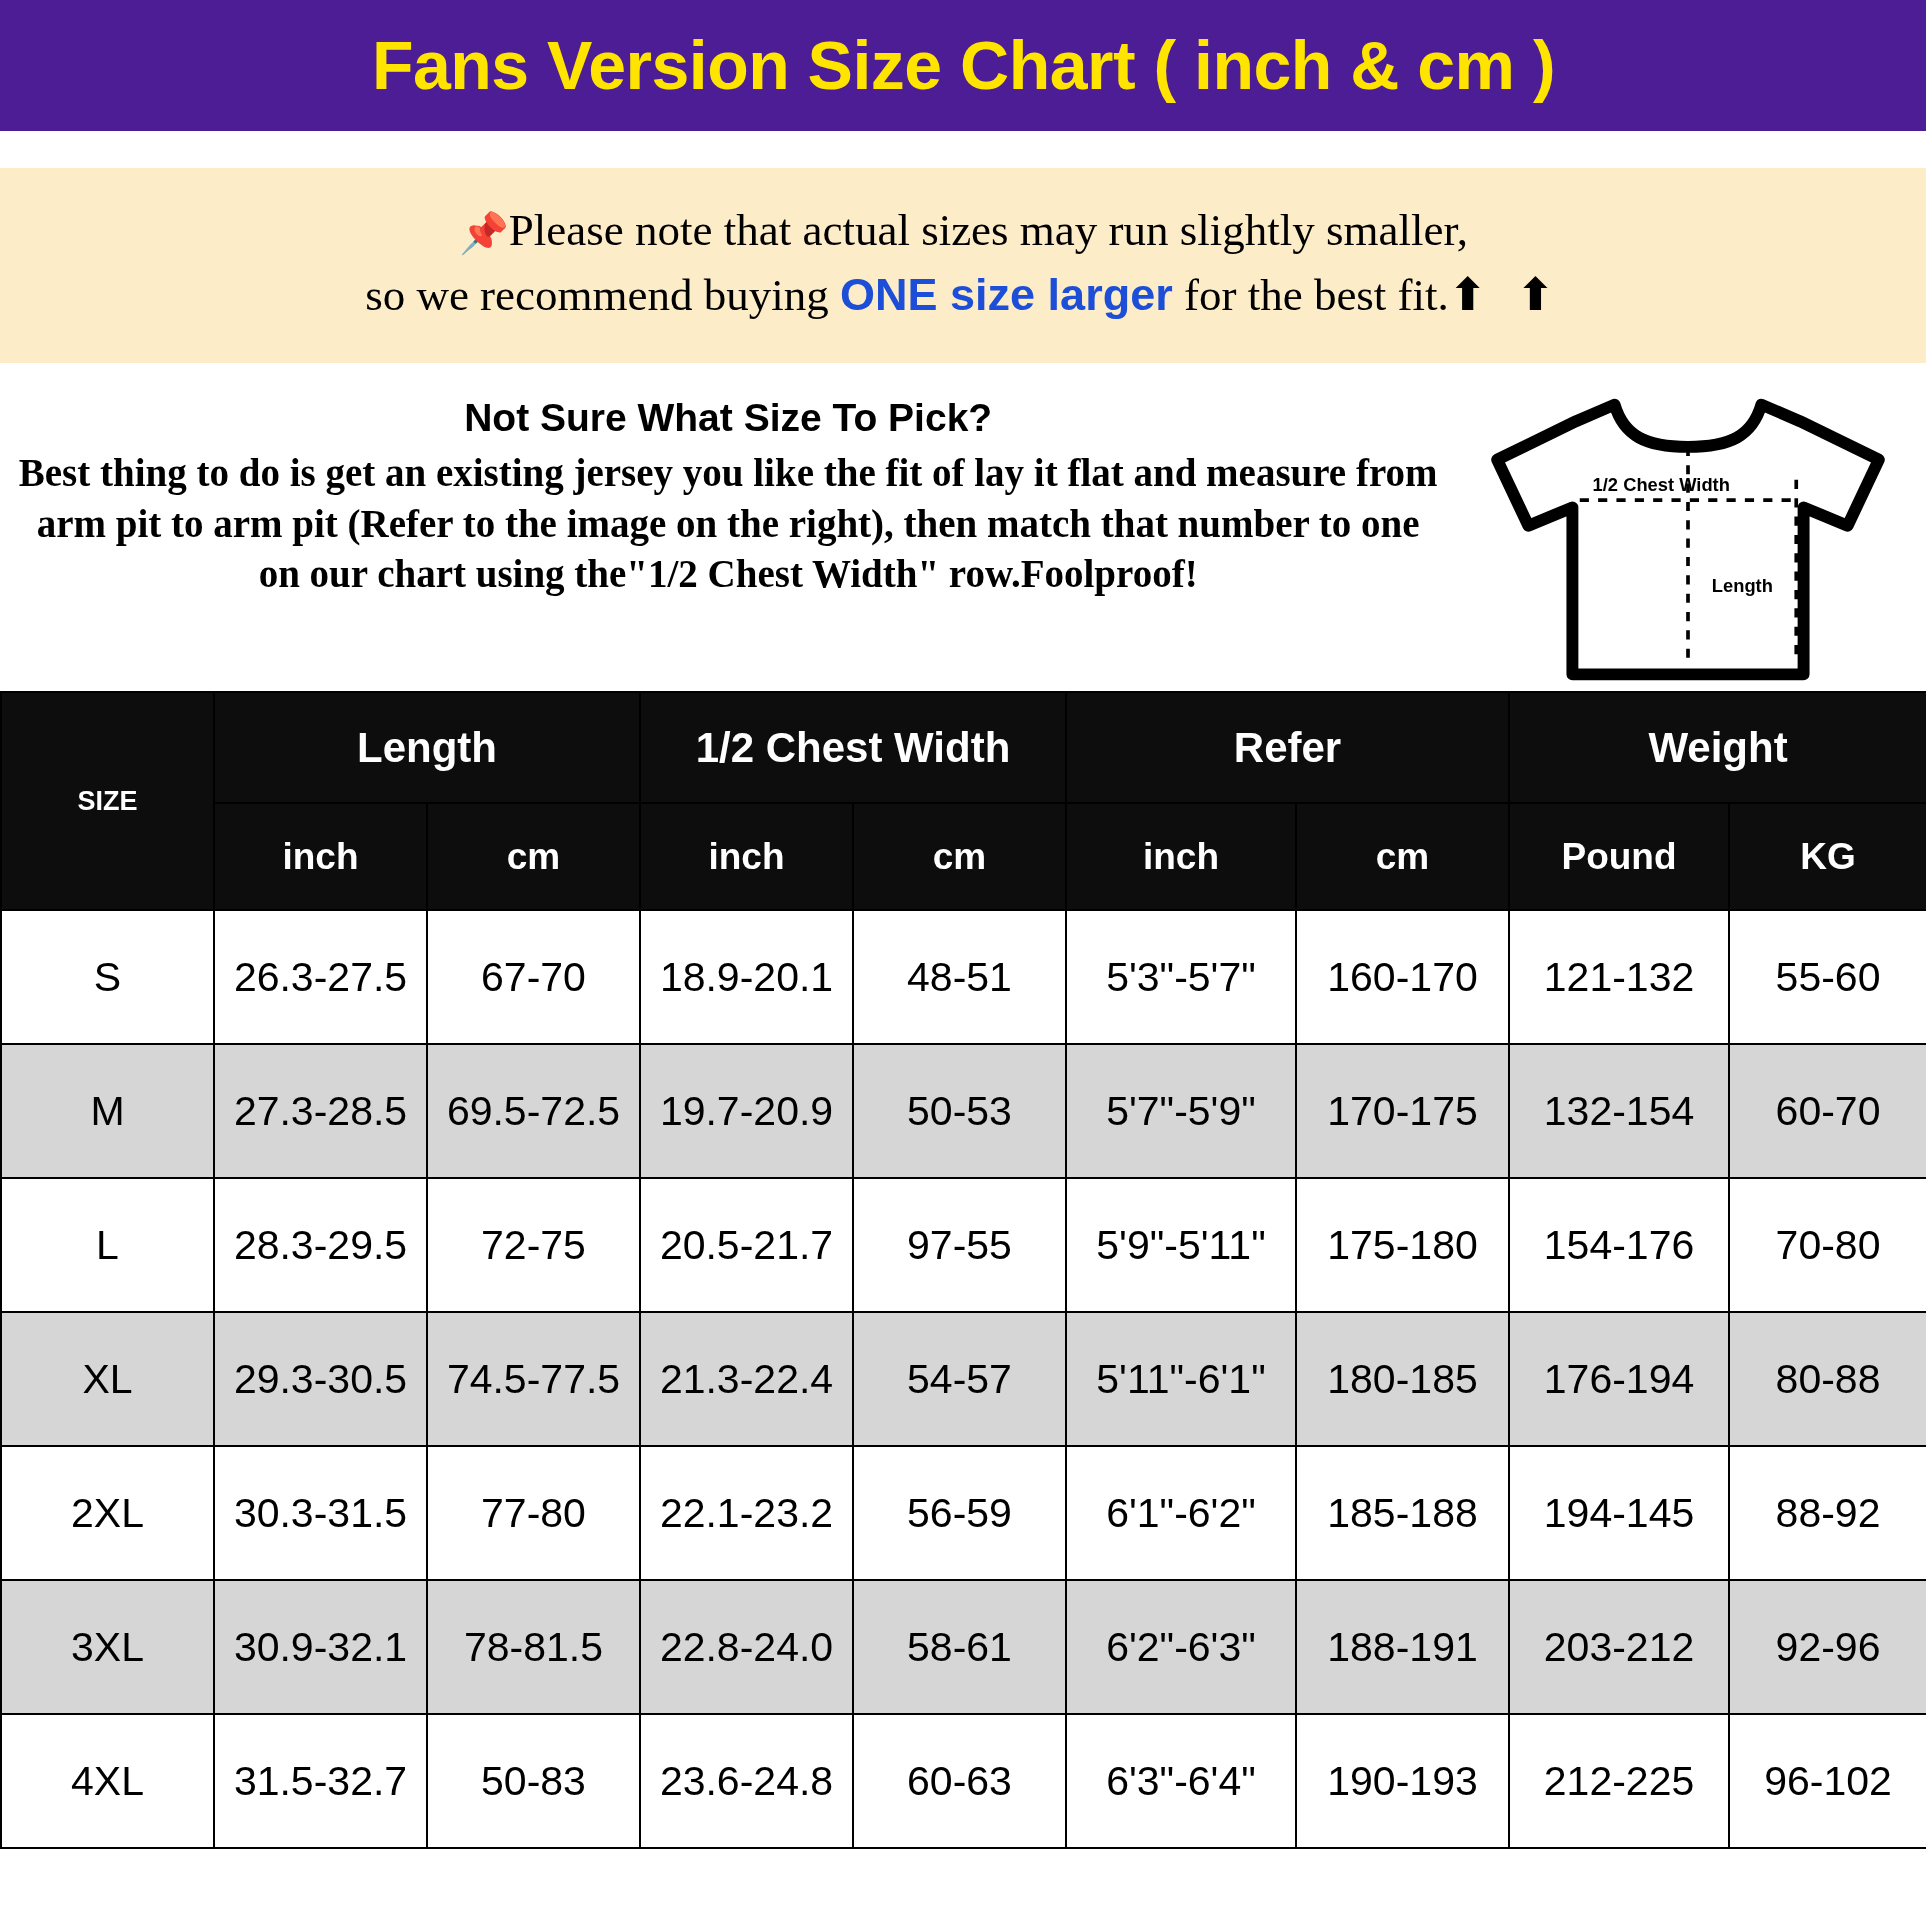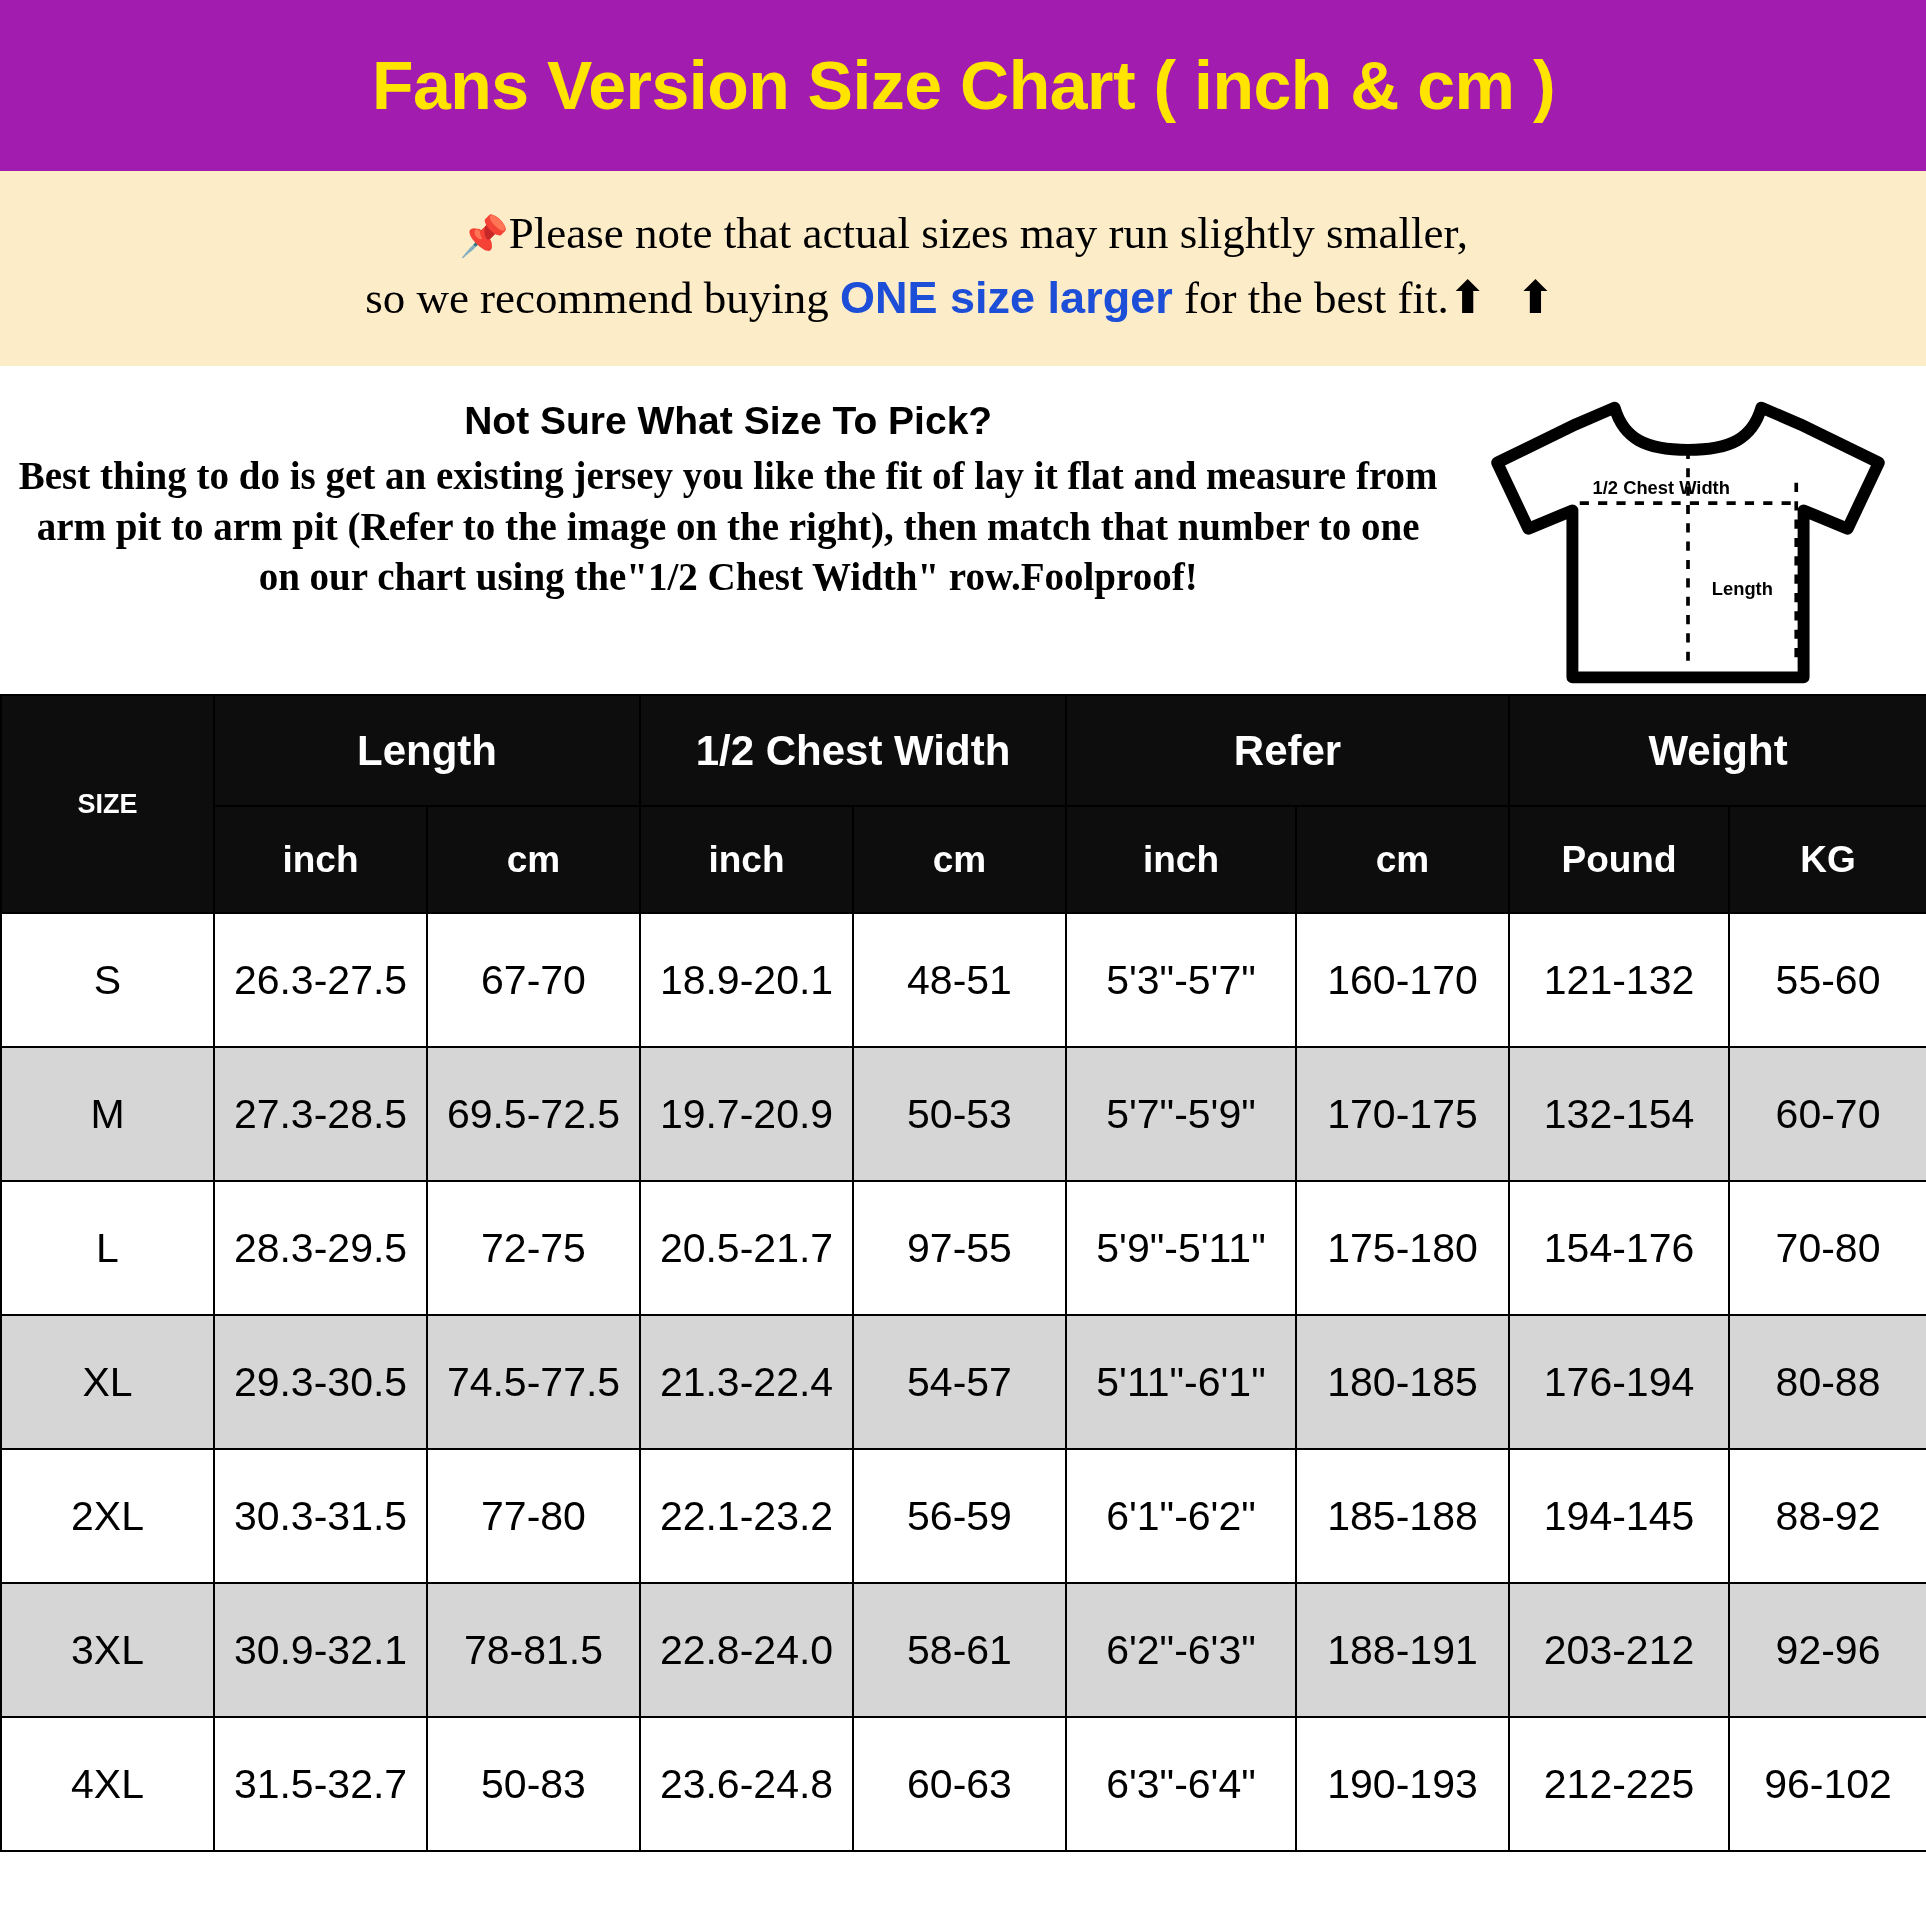--- a/index.html
+++ b/index.html
@@ -14,40 +14,41 @@
     -webkit-font-smoothing: antialiased;
   }
   .page {
     width: 1927px;
     box-sizing: border-box;
     background: #ffffff;
   }
 
   
   .title-bar {
-    background: #a21caf;
-    height: 171px;
+    background: #4c1d95;
+    height: 131px;
     display: flex;
     align-items: center;
     justify-content: center;
   }
   .title-bar .title {
     color: #ffe400;
     font-size: 68px;
     font-weight: bold;
     letter-spacing: -0.5px;
     text-align: center;
     line-height: 1.1;
   }
 
   
   .note-band {
     background: #fdecc8;
     padding: 31px 18.4px 35px 18.4px;
     text-align: center;
+    margin-top: 37px;
   }
   .note-line {
     font-size: 45px;
     font-weight: normal;
     line-height: 1.42;
     font-family: "Liberation Serif", serif;
     color: #000;
   }
   .note-line .pin {
     font-family: "DejaVu Sans", sans-serif;

